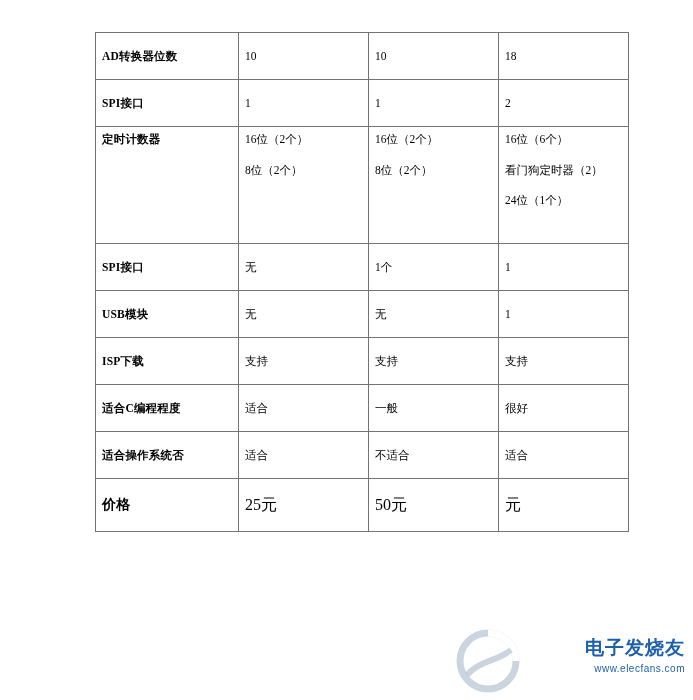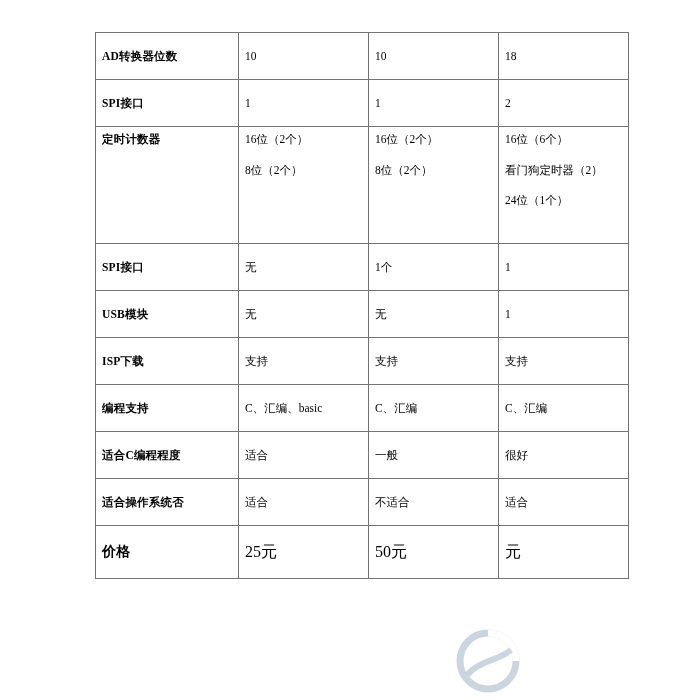--- a/index.html
+++ b/index.html
@@ -163,26 +163,20 @@
       </tr>
 
       <tr class="row-isp">
         <td class="label">ISP下载</td>
         <td class="val">支持</td>
         <td class="val">支持</td>
         <td class="val">支持</td>
       </tr>
 
 
-      <tr class="row-prog">
-        <td class="label">编程支持</td>
-        <td class="val">C、汇编、basic</td>
-        <td class="val">C、汇编</td>
-        <td class="val">C、汇编</td>
-      </tr>
 
       <tr class="row-cfit">
         <td class="label">适合C编程程度</td>
         <td class="val">适合</td>
         <td class="val">一般</td>
         <td class="val">很好</td>
       </tr>
 
       <tr class="row-osfit">
         <td class="label">适合操作系统否</td>
@@ -202,14 +196,18 @@
   </table>
 
   <div class="watermark wm-ring">
     <svg width="66" height="66" viewBox="0 0 66 66" aria-hidden="true">
       <circle cx="33" cy="33" r="28" fill="none" stroke="#b9c7d6" stroke-width="7" opacity="0.75"></circle>
       <path d="M33 5 A28 28 0 0 1 61 33" fill="none" stroke="#ffffff" stroke-width="7"></path>
       <path d="M12 47 C24 33, 42 33, 56 22" fill="none" stroke="#b9c7d6" stroke-width="6" opacity="0.75"></path>
     </svg>
   </div>
 
+  <div class="watermark wm-text">
+    <span class="cn">电子发烧友</span>
+    <span class="url">www.elecfans.com</span>
+  </div>
 
 </div>
 
 </body></html>

